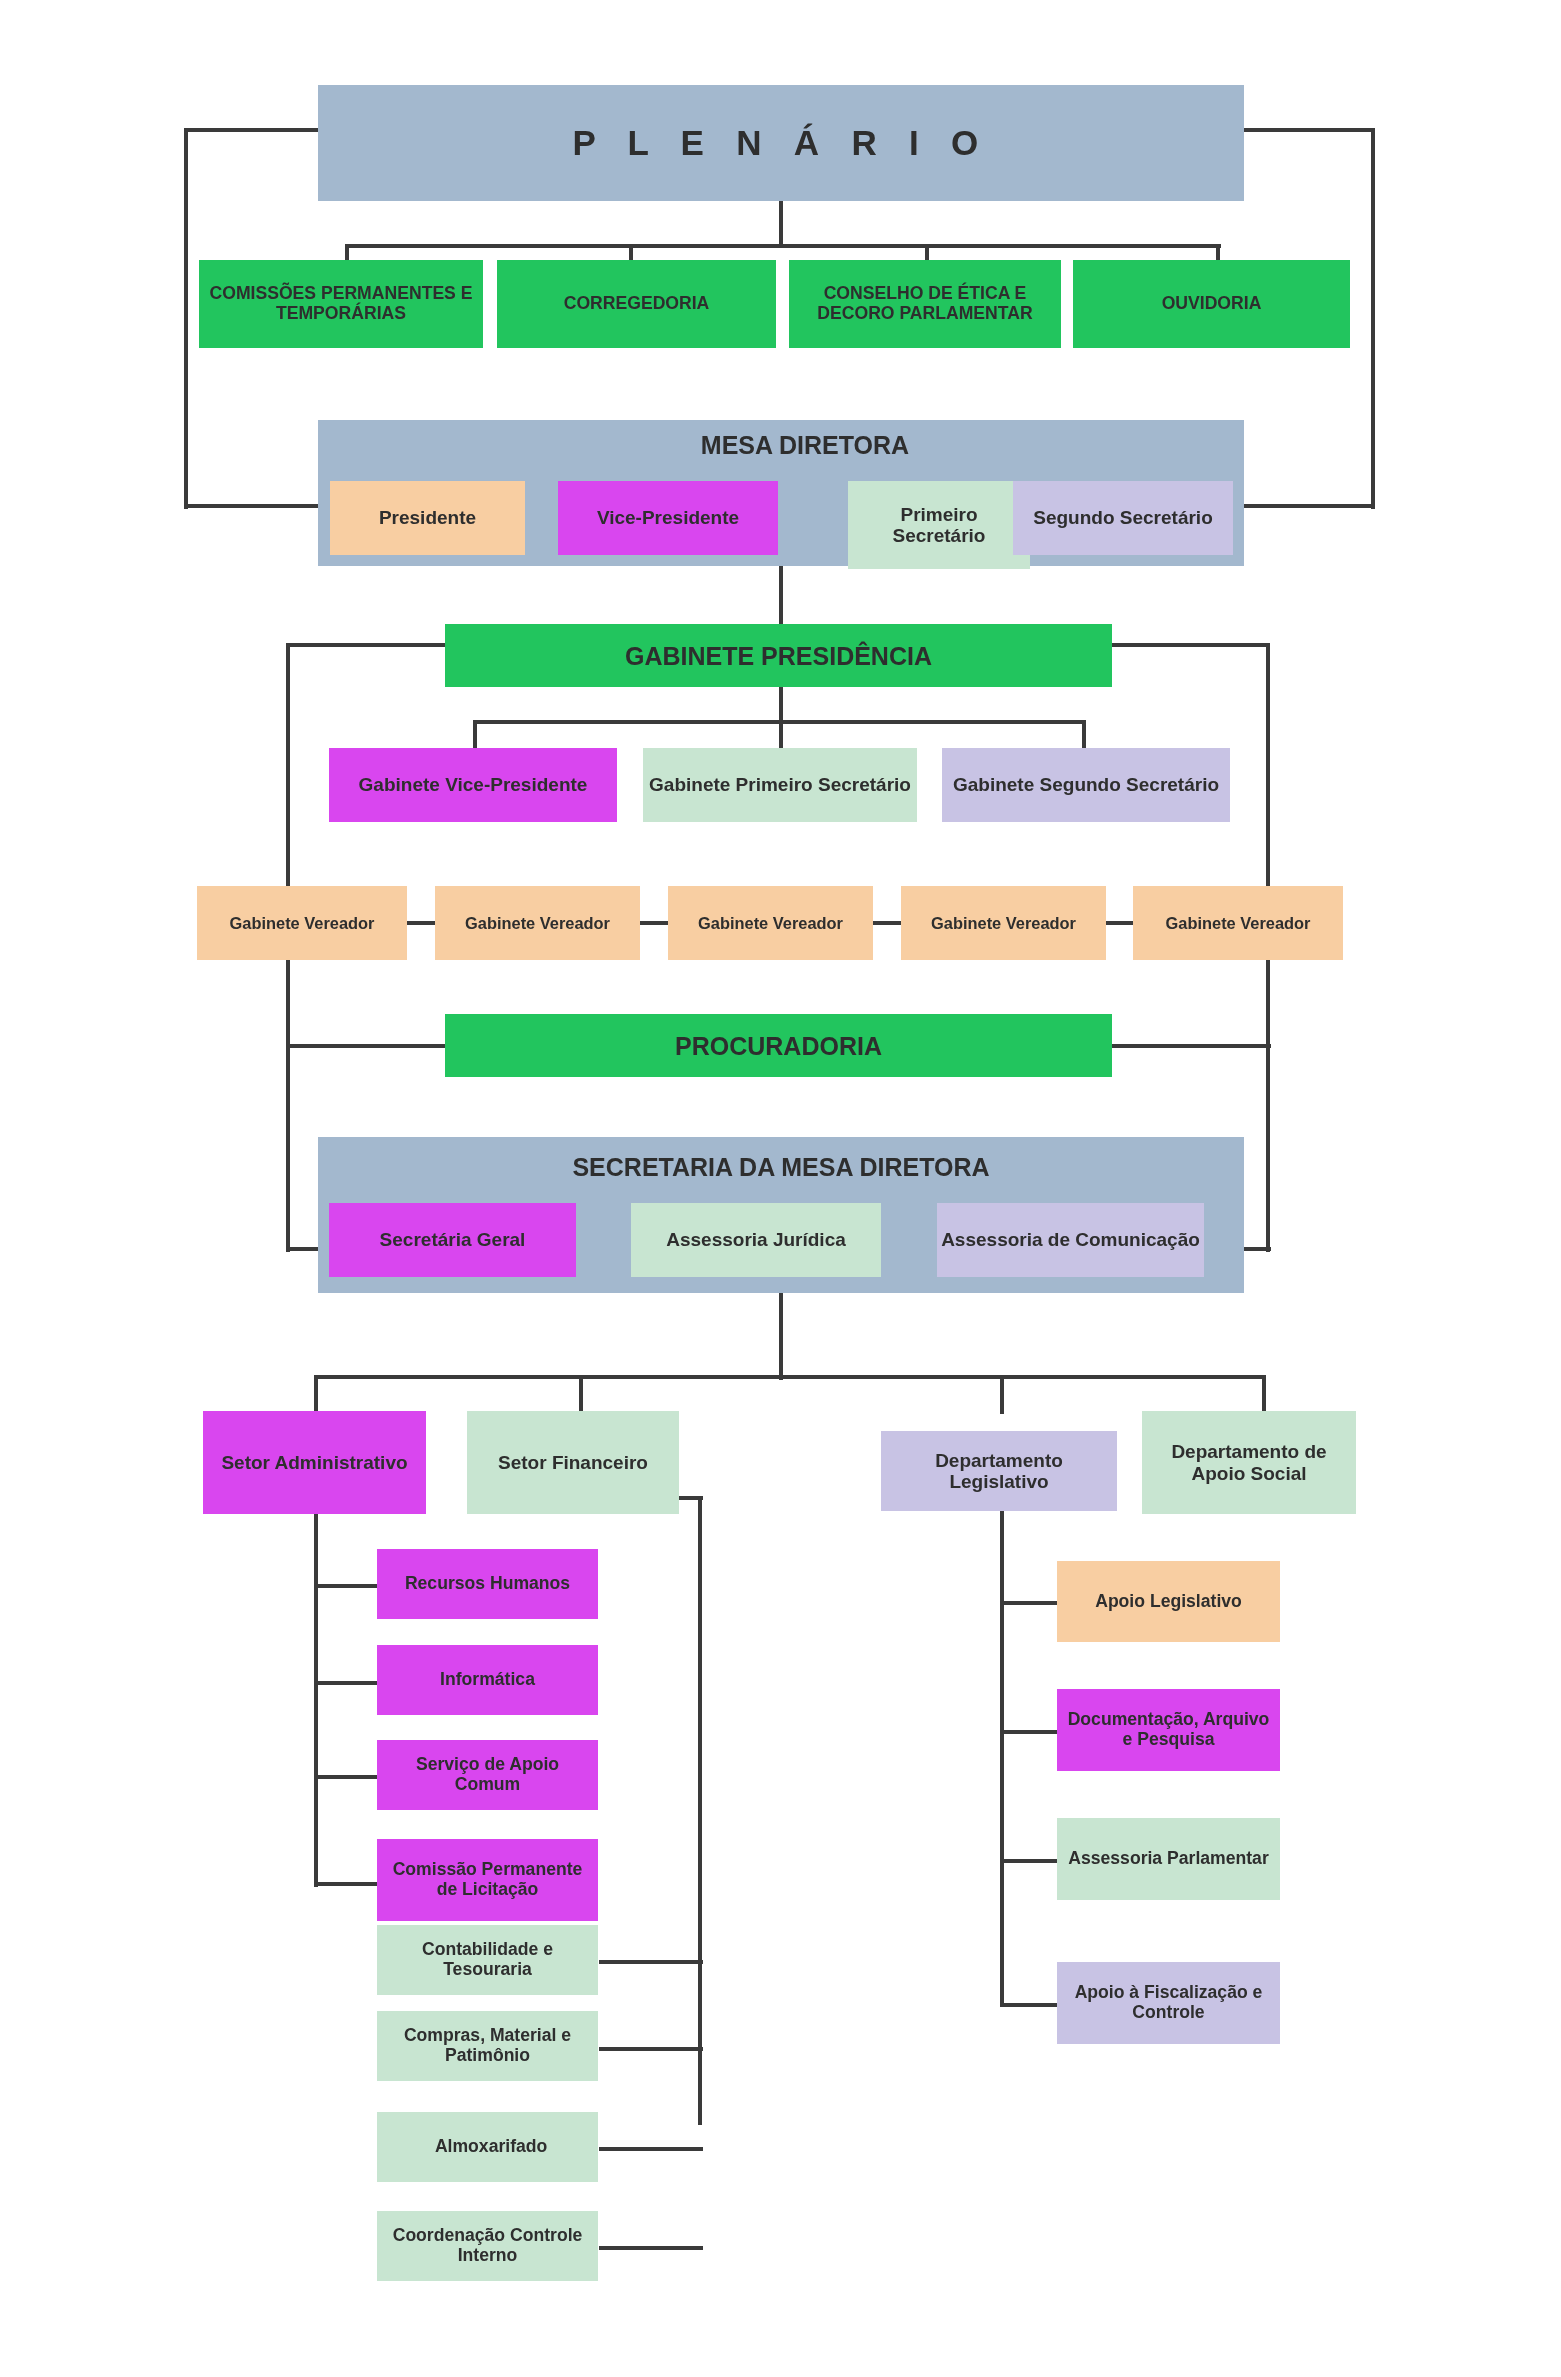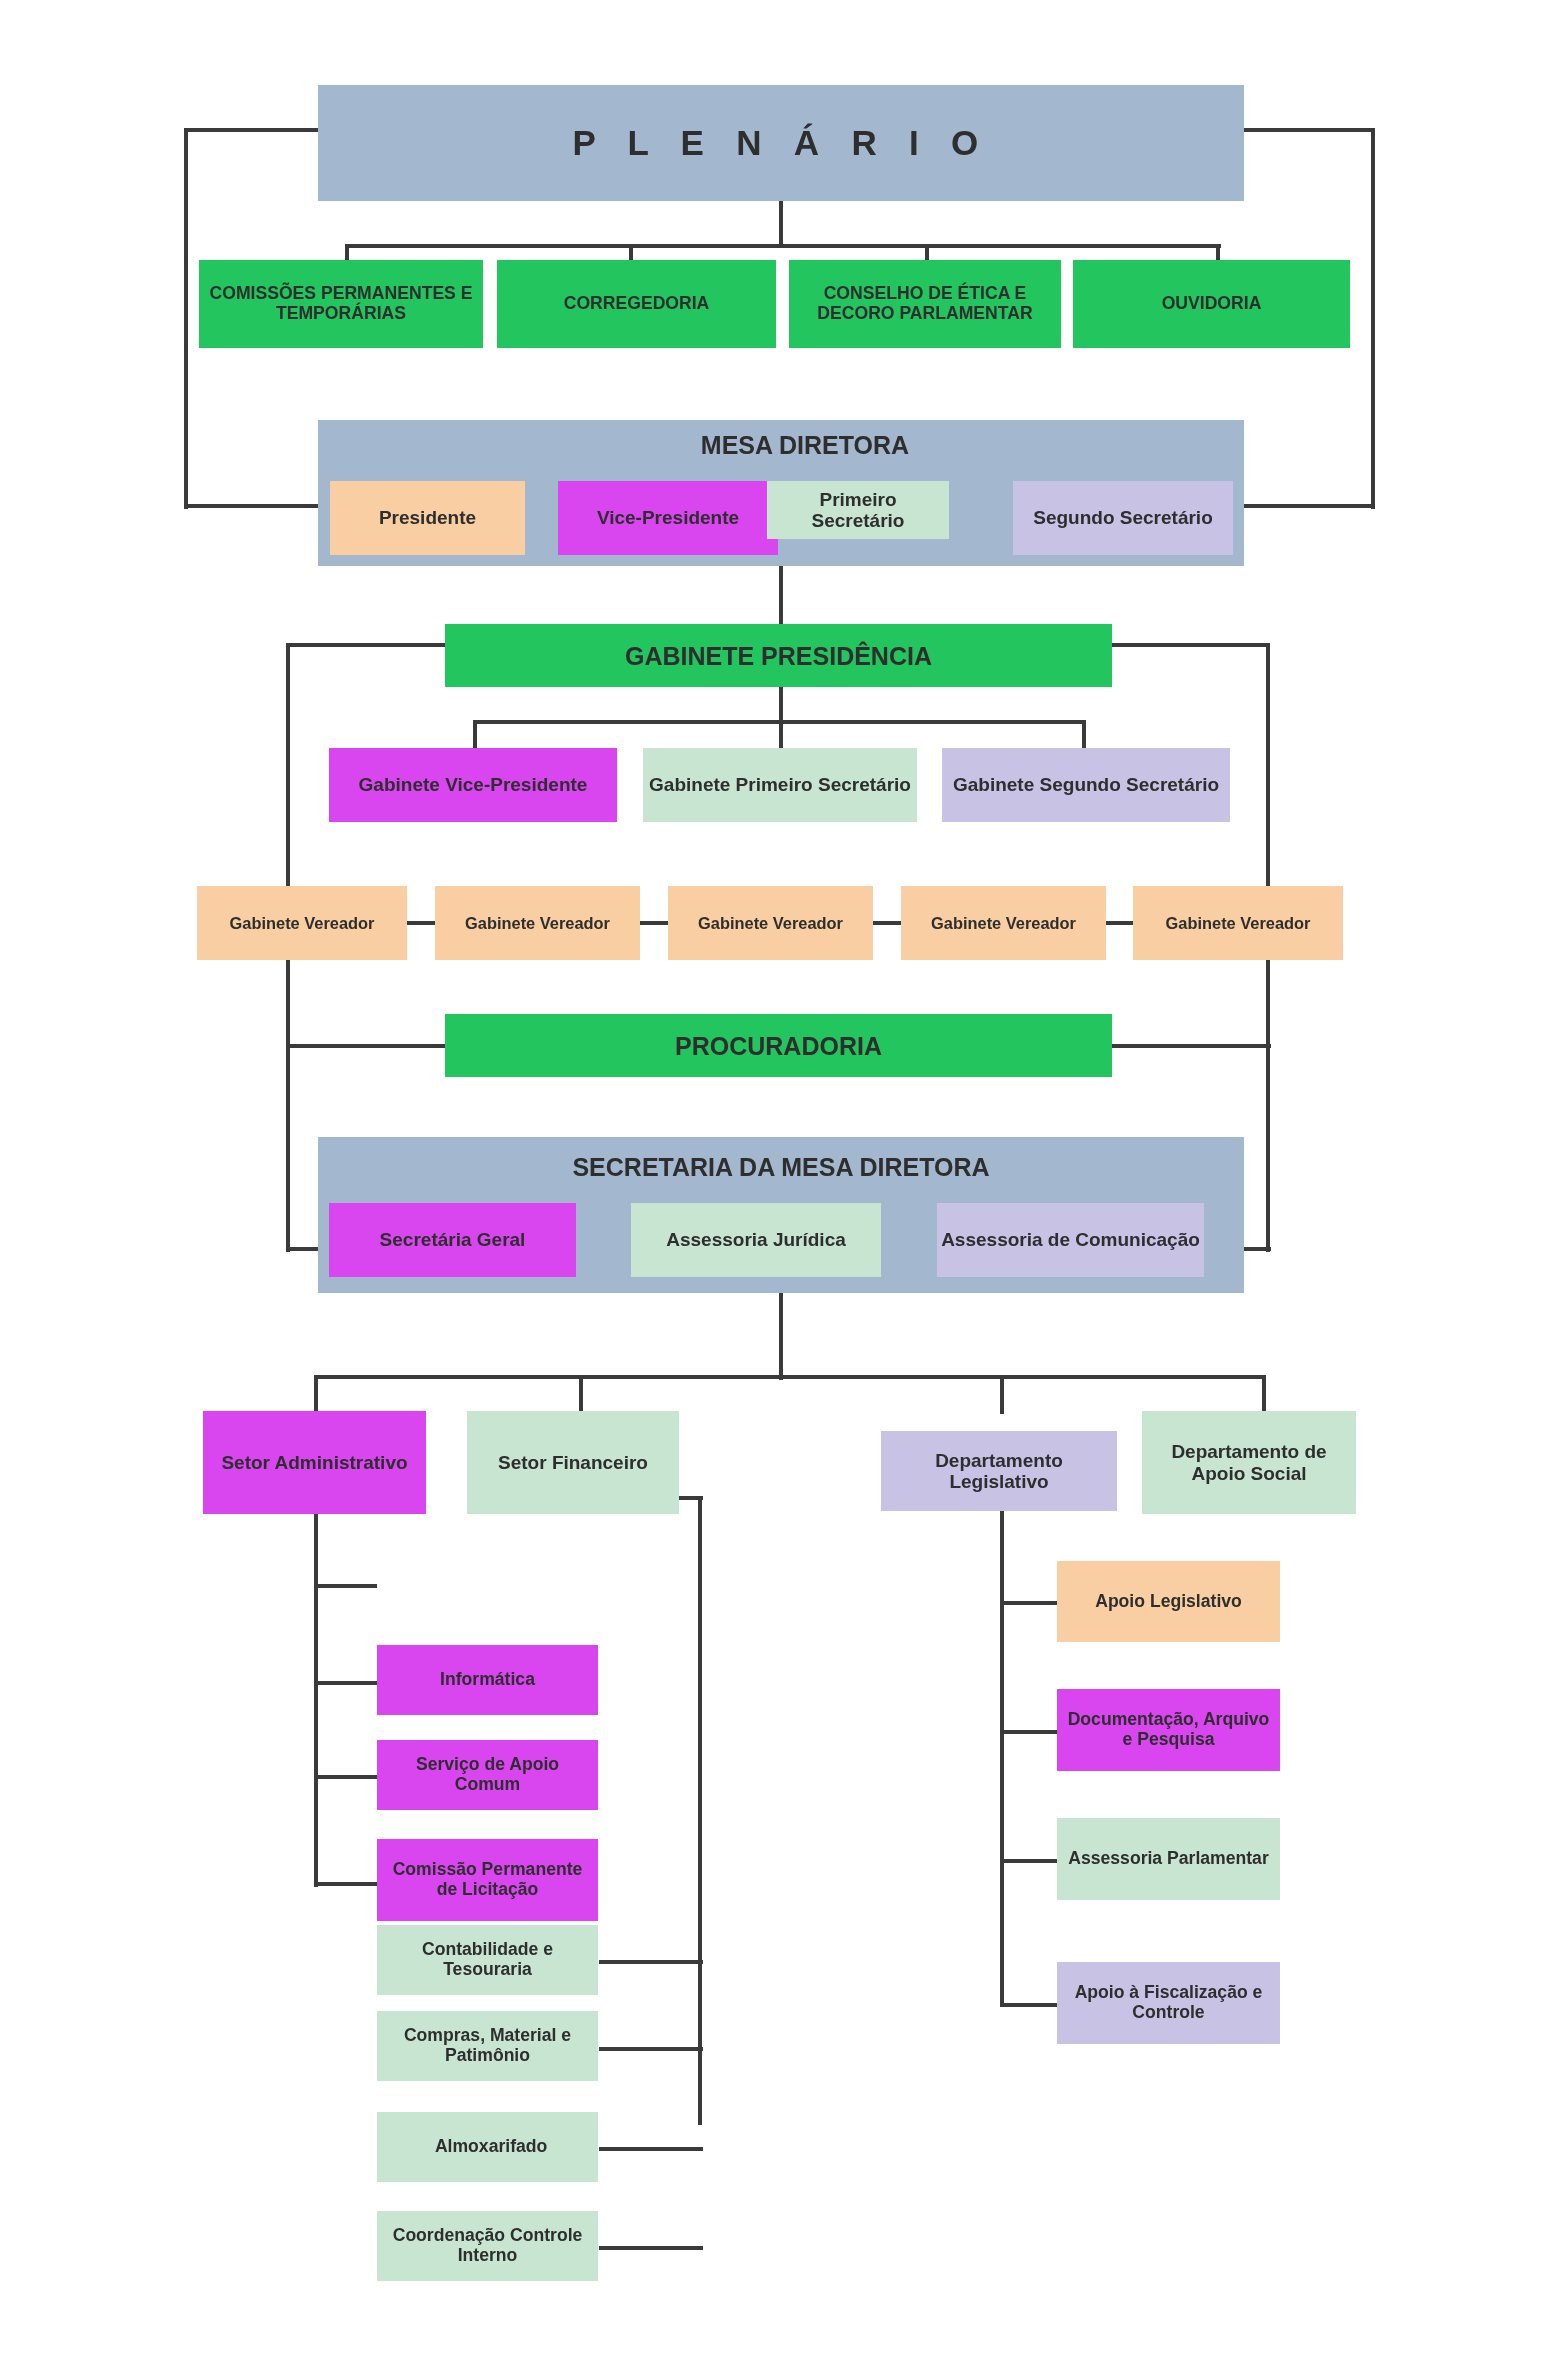--- a/index.html
+++ b/index.html
@@ -105,21 +105,21 @@
 
   <div class="box c-yellow t-xs" style="left:199px;top:260px;width:284px;height:88px;">COMISSÕES PERMANENTES E TEMPORÁRIAS</div>
   <div class="box c-yellow t-xs" style="left:497px;top:260px;width:279px;height:88px;">CORREGEDORIA</div>
   <div class="box c-yellow t-xs" style="left:789px;top:260px;width:272px;height:88px;">CONSELHO DE ÉTICA E DECORO PARLAMENTAR</div>
   <div class="box c-yellow t-xs" style="left:1073px;top:260px;width:277px;height:88px;">OUVIDORIA</div>
 
   <div class="grp c-slate" style="left:318px;top:420px;width:926px;height:146px;"></div>
   <div class="box t-hdr" style="left:318px;top:426px;width:926px;height:38px;background:transparent;margin-left:24px;">MESA DIRETORA</div>
   <div class="box c-orange t-sm" style="left:330px;top:481px;width:195px;height:74px;">Presidente</div>
   <div class="box c-blue t-sm" style="left:558px;top:481px;width:220px;height:74px;">Vice-Presidente</div>
-  <div class="box c-green t-sm" style="left:767px;top:481px;width:182px;height:58px;">Primeiro Secretário</div>
+  <div class="box c-green t-sm" style="left:848px;top:481px;width:182px;height:88px;">Primeiro Secretário</div>
   <div class="box c-purple t-sm" style="left:1013px;top:481px;width:220px;height:74px;">Segundo Secretário</div>
 
   <div class="box c-yellow t-hdr" style="left:445px;top:624px;width:667px;height:63px;">GABINETE PRESIDÊNCIA</div>
 
   <div class="box c-blue t-sm" style="left:329px;top:748px;width:288px;height:74px;">Gabinete Vice-Presidente</div>
   <div class="box c-green t-sm" style="left:643px;top:748px;width:274px;height:74px;">Gabinete Primeiro Secretário</div>
   <div class="box c-purple t-sm" style="left:942px;top:748px;width:288px;height:74px;">Gabinete Segundo Secretário</div>
 
   <div class="box c-orange t-xxs" style="left:197px;top:886px;width:210px;height:74px;">Gabinete Vereador</div>
   <div class="box c-orange t-xxs" style="left:435px;top:886px;width:205px;height:74px;">Gabinete Vereador</div>
@@ -133,20 +133,21 @@
   <div class="box t-hdr" style="left:318px;top:1148px;width:926px;height:38px;background:transparent;">SECRETARIA DA MESA DIRETORA</div>
   <div class="box c-blue t-sm" style="left:329px;top:1203px;width:247px;height:74px;">Secretária Geral</div>
   <div class="box c-green t-sm" style="left:631px;top:1203px;width:250px;height:74px;">Assessoria Jurídica</div>
   <div class="box c-purple t-sm" style="left:937px;top:1203px;width:267px;height:74px;">Assessoria de Comunicação</div>
 
   <div class="box c-blue t-sm" style="left:203px;top:1411px;width:223px;height:103px;">Setor Administrativo</div>
   <div class="box c-green t-sm" style="left:467px;top:1411px;width:212px;height:103px;">Setor Financeiro</div>
   <div class="box c-purple t-sm" style="left:881px;top:1411px;width:236px;height:80px;margin-top:20px;">Departamento Legislativo</div>
   <div class="box c-green t-sm" style="left:1142px;top:1411px;width:214px;height:103px;">Departamento de Apoio Social</div>
 
+  <div class="box c-blue t-xs" style="left:377px;top:1549px;width:221px;height:70px;">Recursos Humanos</div>
   <div class="box c-blue t-xs" style="left:377px;top:1740px;width:221px;height:70px;">Serviço de Apoio Comum</div>
   <div class="box c-blue t-xs" style="left:377px;top:1645px;width:221px;height:70px;">Informática</div>
   <div class="box c-blue t-xs" style="left:377px;top:1839px;width:221px;height:82px;">Comissão Permanente de Licitação</div>
 
   <div class="box c-green t-xs" style="left:377px;top:1925px;width:221px;height:70px;">Contabilidade e Tesouraria</div>
   <div class="box c-green t-xs" style="left:377px;top:2011px;width:221px;height:70px;">Compras, Material e Patimônio</div>
   <div class="box c-green t-xs" style="left:377px;top:2112px;width:221px;height:70px;padding-left:11px;">Almoxarifado</div>
   <div class="box c-green t-xs" style="left:377px;top:2211px;width:221px;height:70px;">Coordenação Controle Interno</div>
 
   <div class="box c-orange t-xs" style="left:1057px;top:1561px;width:223px;height:81px;">Apoio Legislativo</div>

